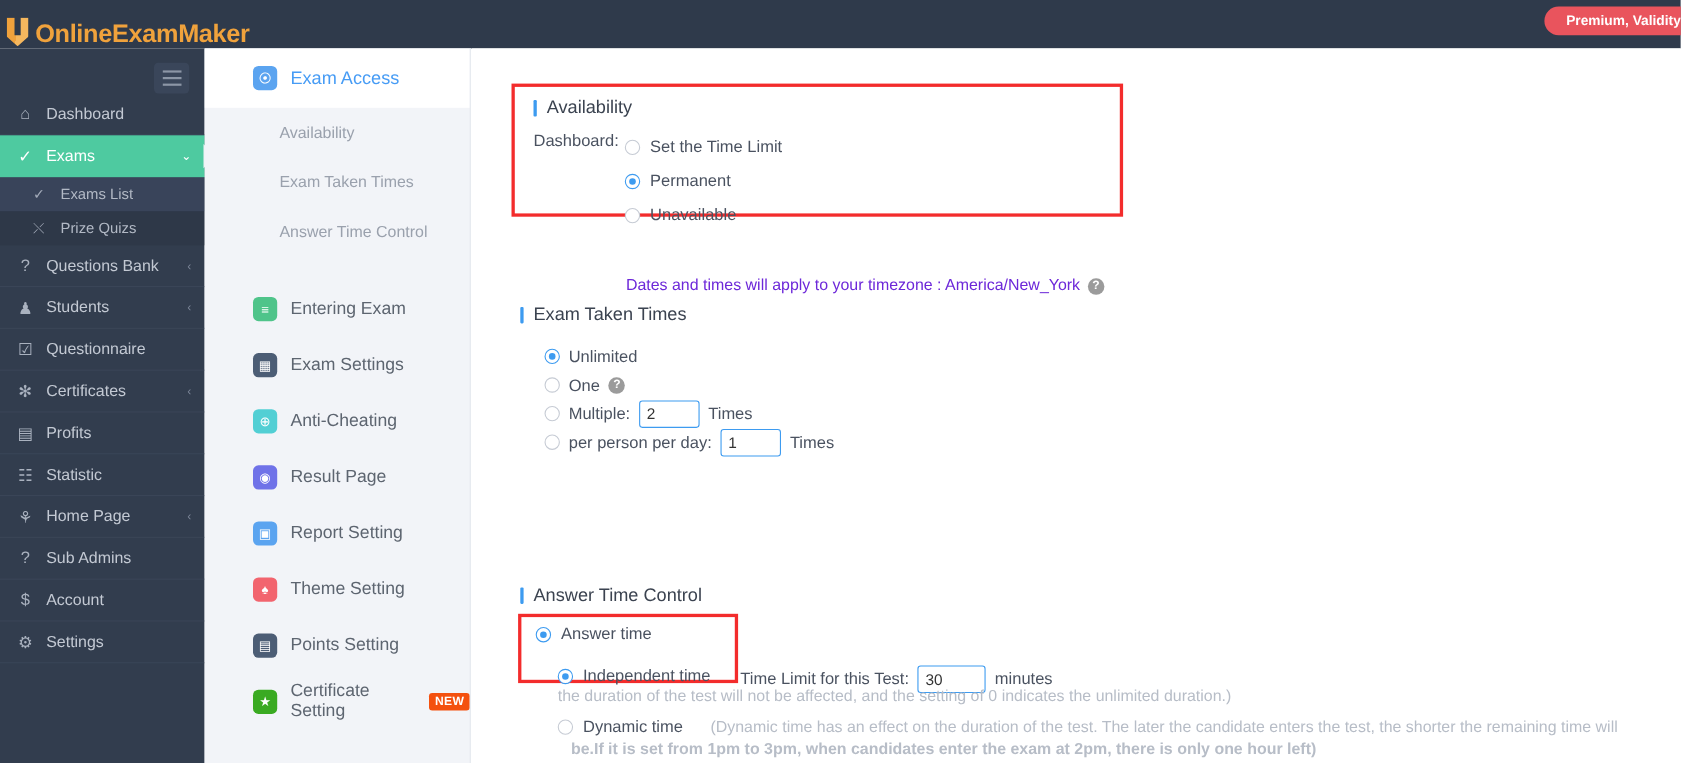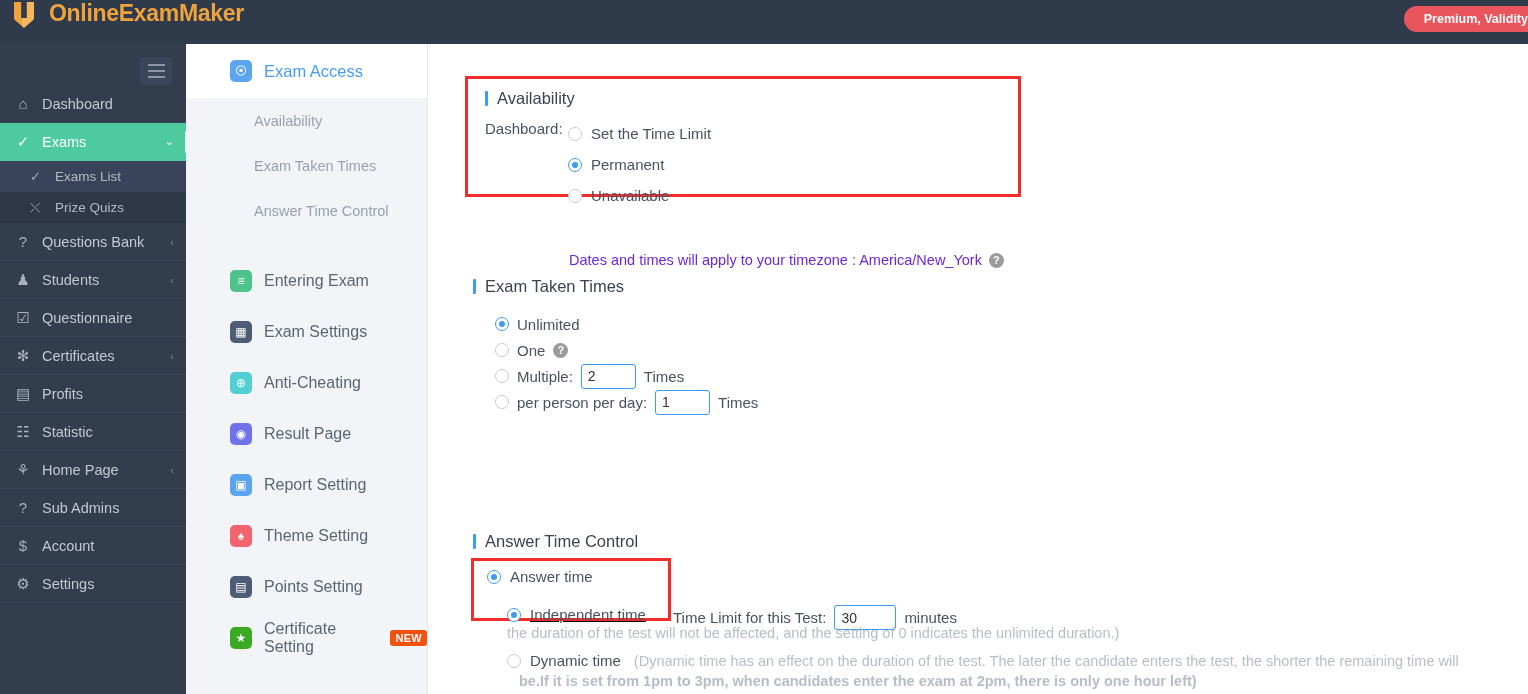--- a/index.html
+++ b/index.html
@@ -11,22 +11,22 @@
   }
   #app { position: relative; width: 1528px; height: 694px; }
 
   
   .topbar {
     position: absolute; top: 0; left: 0; width: 1528px; height: 44px;
     background: #2f3a4b;
     display: flex; align-items: center;
   }
   .brand {
-    display: flex; align-items: flex-start; gap: 11px;
-    padding-left: 12px; height: 44px;
+    display: flex; align-items: flex-end; gap: 2px;
+    padding-left: 4px; height: 44px;
   }
   .brand-mark { width: 26px; height: 30px; position: relative; }
   .brand-mark .hook {
     position: absolute; left: 2px; top: 2px;
     width: 20px; height: 26px;
     border-radius: 0 0 11px 11px;
     background: linear-gradient(100deg,#f0a23c 0%, #f0a23c 48%, #f5b75e 48%, #f5b75e 100%);
     clip-path: polygon(0 0, 36% 0, 36% 62%, 64% 62%, 64% 0, 100% 0, 100% 66%, 50% 100%, 0 66%);
   }
   .brand-text {
@@ -355,33 +355,33 @@
 
     <div style="position:absolute; left:44px; top:488px;" class="sec-title">Answer Time Control</div>
 
     <div class="redbox" style="left:42px; top:514px; width:200px; height:63px;"></div>
 
     <div class="rowf" style="position:absolute; left:58px; top:524px; gap:9px;">
       <span class="radio on"></span>
       <span class="txt">Answer time</span>
     </div>
 
-    <div class="rowf" style="position:absolute; left:78px; top:562px; gap:9px;text-decoration:underline;">
+    <div class="rowf" style="position:absolute; left:78px; top:562px; gap:9px;">
       <span class="radio on"></span>
       <span class="txt">Independent time</span>
     </div>
 
     <div class="rowf" style="position:absolute; left:244px; top:561px; gap:8px;">
       <span class="txt">Time Limit for this Test:</span>
       <input class="num-input" style="width: 62px;" type="text" value="30">
       <span class="txt">minutes</span>
     </div>
 
     <div class="muted" style="position:absolute; left:78px; top:581px;">the duration of the test will not be affected, and the setting of 0 indicates the unlimited duration.)</div>
 
     <div class="rowf" style="position:absolute; left:78px; top:608px; gap:9px;">
       <span class="radio"></span>
       <span class="txt">Dynamic time</span>
-      <span class="muted" style="margin-left:4px;">(Dynamic time has an effect on the duration of the test. The later the candidate enters the test, the shorter the remaining time will</span>
+      <span class="muted" style="margin-left:16px;">(Dynamic time has an effect on the duration of the test. The later the candidate enters the test, the shorter the remaining time will</span>
     </div>
     <div class="muted" style="position:absolute; left:90px; top:629px;font-weight:bold;">be.If it is set from 1pm to 3pm, when candidates enter the exam at 2pm, there is only one hour left)</div>
   </div>
 </div>
 
 </body></html>

